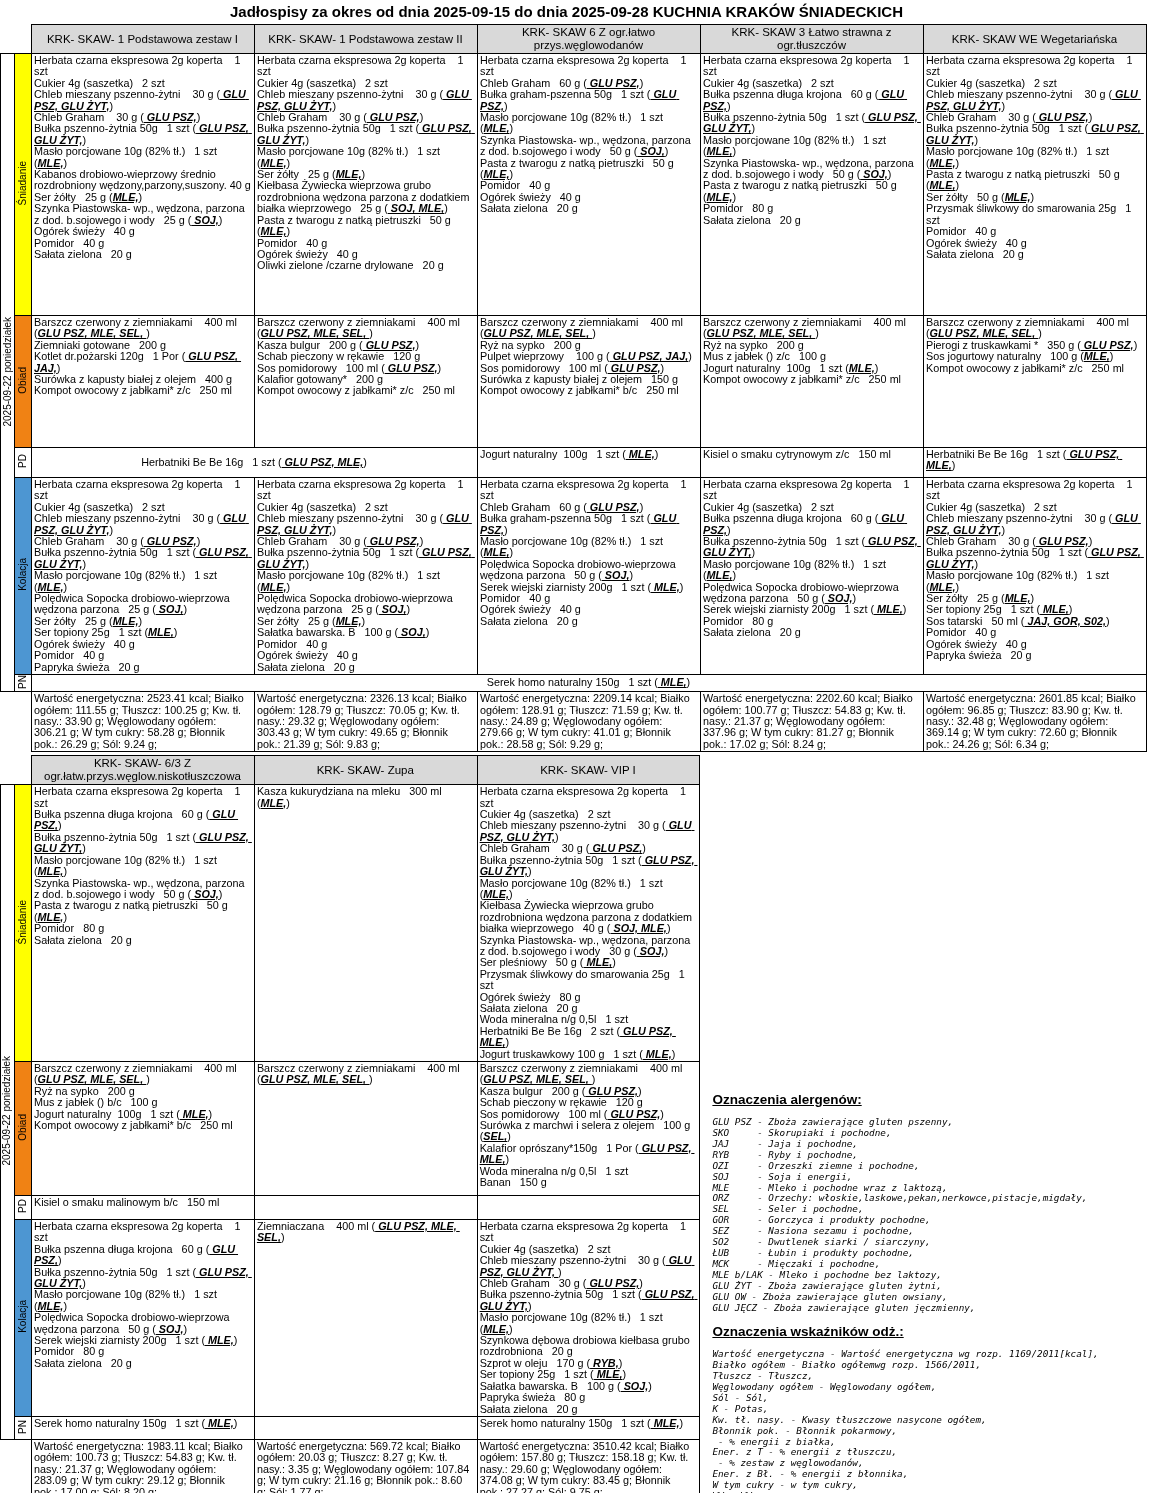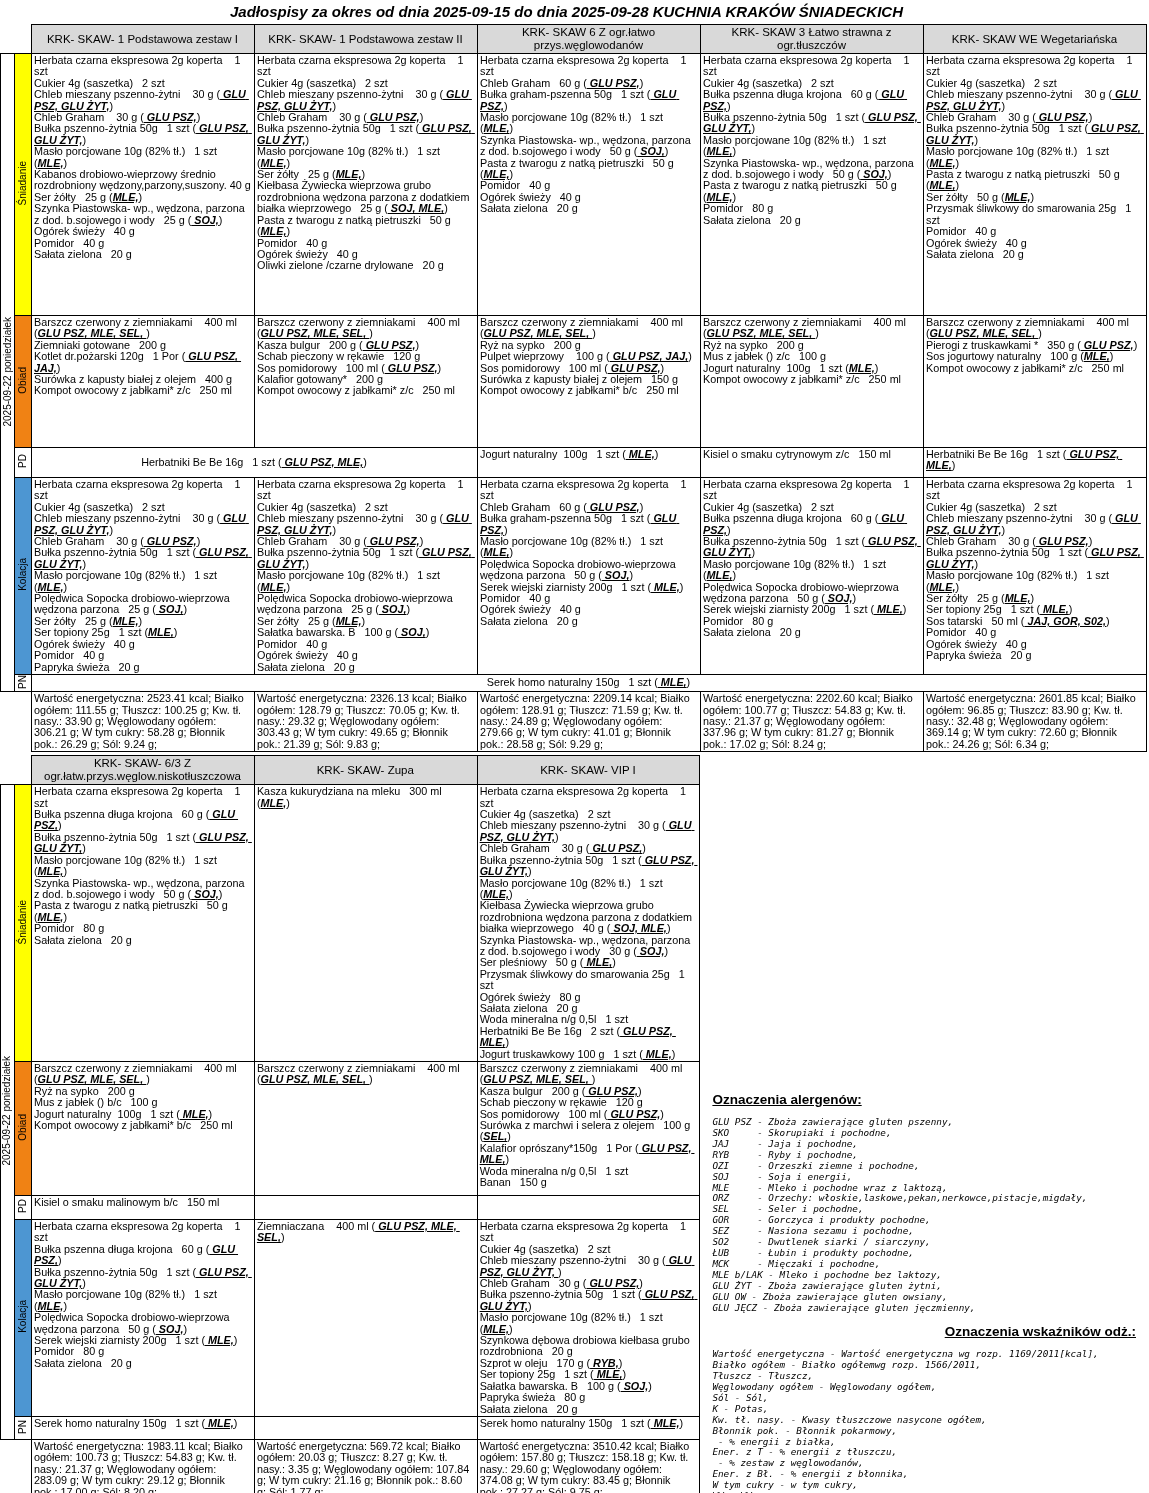--- a/index.html
+++ b/index.html
@@ -1,17 +1,17 @@
 <!DOCTYPE html>
 <html><head>
 <meta charset="utf-8">
 <style>
   html,body{margin:0;padding:0;background:#fff;color:#000;}
   body{width:1149px;font-family:"Liberation Sans",sans-serif;}
-  .title{text-align:center;font-style:italic;font-weight:bold;font-size:15px;padding:3px 16px 4px 0;}
+  .title{text-align:center;font-weight:bold;font-size:15px;padding:3px 16px 4px 0;}
   table{border-collapse:collapse;table-layout:fixed;border-radius:22px;}
   td,th{border:1px solid #000;vertical-align:top;padding:1px 3px 1px 2px;font-size:10.8px;line-height:11.4px;overflow:hidden;}
   th{background:#d9d9d9;font-weight:normal;text-align:center;vertical-align:middle;font-size:11.5px;line-height:13px;}
   .nb{border:none;background:#fff;}
   .vcell{padding:0;text-align:center;vertical-align:middle;}
   .vtext{display:inline-block;writing-mode:vertical-rl;transform:rotate(180deg);white-space:nowrap;font-size:10px;line-height:1;}
   .meal-sniadanie{background:#ffff00;}
   .meal-obiad{background:#f08214;}
   .meal-kolacja{background:#4d96d2;}
   .c{text-align:center;vertical-align:middle;}
@@ -20,21 +20,21 @@
   .t1 tr.r-hdr{height:28px;} .t1 tr.r-snd{height:262px;} .t1 tr.r-obd{height:132px;}
   .t1 tr.r-pd{height:30px;}  .t1 tr.r-kol{height:192px;} .t1 tr.r-pn{height:17px;}
   .t1 tr.r-nut{height:60px;padding-left:26px;}
   .t2 tr.r-hdr{height:20px;} .t2 tr.r-snd{height:272px;} .t2 tr.r-obd{height:134px;}
   .t2 tr.r-pd{height:24px;}  .t2 tr.r-kol{height:194px;} .t2 tr.r-pn{height:23px;}
   .t2 tr.r-nut{height:60px;}
   .bottom{margin-top:3px;display:flex;align-items:flex-start;}
   .legend{box-sizing:border-box;width:449px;padding:338px 0 0 12px;font-family:"DejaVu Sans Mono",monospace;font-style:italic;font-size:9.3px;}
   .legend .mono .mi{white-space:pre-wrap;line-height:10.9px;}
   .lh{font-family:"Liberation Sans",sans-serif;font-style:normal;font-weight:bold;text-decoration:underline;font-size:13.5px;line-height:1.1;margin:0 13px 9px 0;}
-  .lh2{margin-top:12px;text-align:right;}
+  .lh2{margin-top:12px;}
   .mono{margin-bottom:2px;}
 </style>
 </head>
 <body>
 
 <div class="title">Jadłospisy  za okres od dnia 2025-09-15 do dnia 2025-09-28 KUCHNIA KRAKÓW ŚNIADECKICH</div>
 
 <table class="t1">
   <colgroup>
     <col style="width:14px">

